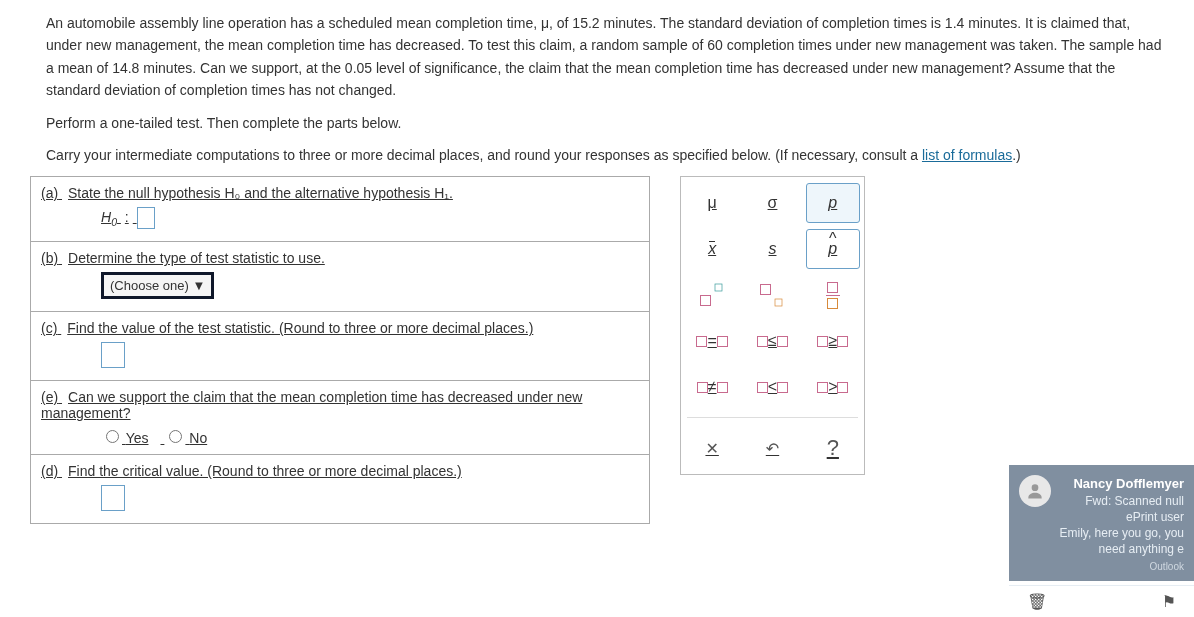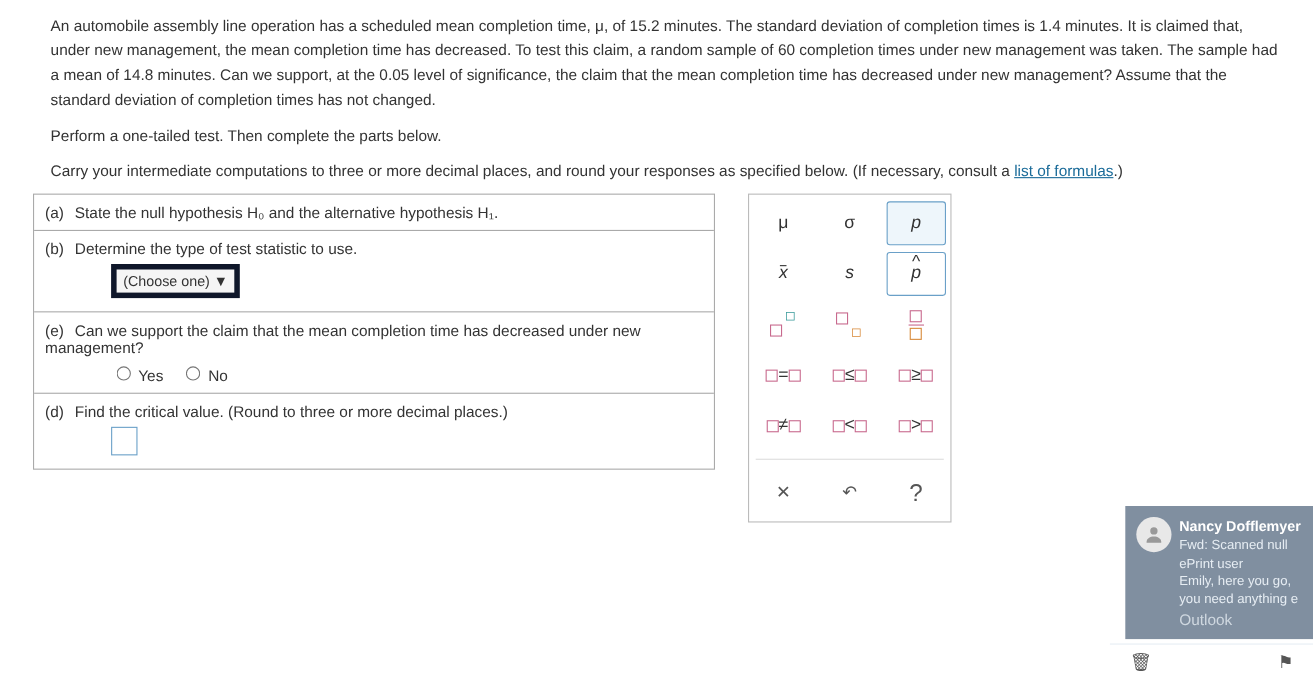--- a/index.html
+++ b/index.html
@@ -15,21 +15,21 @@
     overflow: hidden;
     position: relative;
   }
   .problem-text {
     padding: 12px 30px 0 30px;
     line-height: 1.6;
   }
   .problem-text p { margin: 0 0 10px 16px; }
   .link { color: #1a6b99; text-decoration: underline; cursor: pointer; }
   .math { font-style: italic; }
-  .main-row { display:flex; padding: 0 30px; gap: 30px; align-items:flex-start;}
+  .main-row { display:flex; padding: 0 30px; gap: 30px; align-items:flex-start;text-decoration:underline;}
   .answer-box {
     border: 1px solid #aaa;
     width: 620px;
   }
   .part {
     border-bottom: 1px solid #aaa;
     padding: 8px 10px;
   }
   .part:last-child { border-bottom:none; }
   .part-label { display:inline; }
@@ -38,21 +38,21 @@
     display:inline-block;
     width: 18px; height: 22px;
     border: 1px solid #6aa0c8;
     background: #fff;
     vertical-align: middle;
   }
   .input-slot-wide {
     width: 24px; height: 26px;
   }
   .choose {
-    border: 5px solid #0f172a;
+    border: 3px solid #0f172a;
     background: #f5f5f5;
     padding: 3px 6px;
     font-size: 13px;
     display:inline-block;
     cursor:pointer;
   }
   .radio-row { margin-left:60px; margin-top:6px; }
   .radio-row label { margin-right:12px; cursor:pointer;}
   
   .palette {
@@ -86,41 +86,42 @@
   .sub-layout { position:relative; display:inline-block; width:24px; height:22px;}
   .sub-layout .base{ position:absolute; top:0; left:0;}
   .sub-layout .sub{ position:absolute; bottom:-2px; right:0; transform:scale(.7);}
   .frac-layout { display:flex; flex-direction:column; align-items:center; gap:2px;}
   .frac-layout .bar{ width:14px; height:1px; background:#c86a8e;}
   
   .notif {
     position:absolute;
     right:0;
     bottom:36px;
-    width:171px;
+    width:185px;
     background:#808fa0;
     color:#fff;
     padding:10px 10px 8px 10px;
     font-size:12px;
     display:flex;
     gap:7px;
+    text-align:right;
   }
   .avatar {
     width:32px;height:32px;border-radius:50%;
     background:#e8e8e8;
     display:flex;align-items:center;justify-content:center;
     flex-shrink:0;
   }
   .avatar svg{width:20px;height:20px;fill:#999;}
   .notif-body {line-height:1.35; overflow:hidden;}
   .notif-sender{font-weight:bold; font-size:13px; white-space:nowrap;}
   .notif-subject{color:#e6edf3; white-space:nowrap;}
   .notif-sub2{color:#e6edf3;}
   .notif-preview{color:#e6edf3;}
-  .notif-app{color:#cfd8e0; font-size:14px; margin-top:2px;}
+  .notif-app{color:#cfd8e0; font-size:10px; margin-top:2px;}
   .notif-bar{
     position:absolute;
     right:0; bottom:0;
     width:185px; height:32px;
     background:#fff;
     border-top:1px solid #e6edf3;
     display:flex; align-items:center; justify-content:space-between;
     padding:0 18px;
   }
   .notif-bar span{cursor:pointer; color:#555; font-size:16px;}
@@ -140,30 +141,42 @@
     <span>Carry your intermediate computations to three or more decimal places, and round your responses as specified below. (If necessary, consult a </span><span class="link">list of formulas</span><span>.)</span>
   </p>
 </div>
 
 <div class="main-row">
 
   <div class="answer-box">
     <div class="part">
       <span class="part-label">(a)</span>
       <span style="margin-left:6px;">State the null hypothesis H₀ and the alternative hypothesis H₁.</span>
+      <div class="indent">
+        <span class="math"><span>H</span><sub>0</sub></span>
+        <span style="margin:0 4px;">:</span>
+        <span class="input-slot"></span>
+      </div>
     </div>
 
     <div class="part">
       <span class="part-label">(b)</span>
       <span style="margin-left:6px;">Determine the type of test statistic to use.</span>
       <div class="indent">
         <span class="choose">(Choose one) ▼</span>
       </div>
     </div>
 
+    <div class="part">
+      <span class="part-label">(c)</span>
+      <span style="margin-left:6px;">Find the value of the test statistic. (Round to three or more decimal places.)</span>
+      <div class="indent">
+        <span class="input-slot input-slot-wide"></span>
+      </div>
+    </div>
 
     <div class="part">
       <span class="part-label">(e)</span>
       <span style="margin-left:6px;">Can we support the claim that the mean completion time has decreased under new management?</span>
       <div class="radio-row">
         <label><input type="radio" name="e" style=""> <span>Yes</span></label>
         <label><input type="radio" name="e" style=""> <span>No</span></label>
       </div>
     </div>
 

